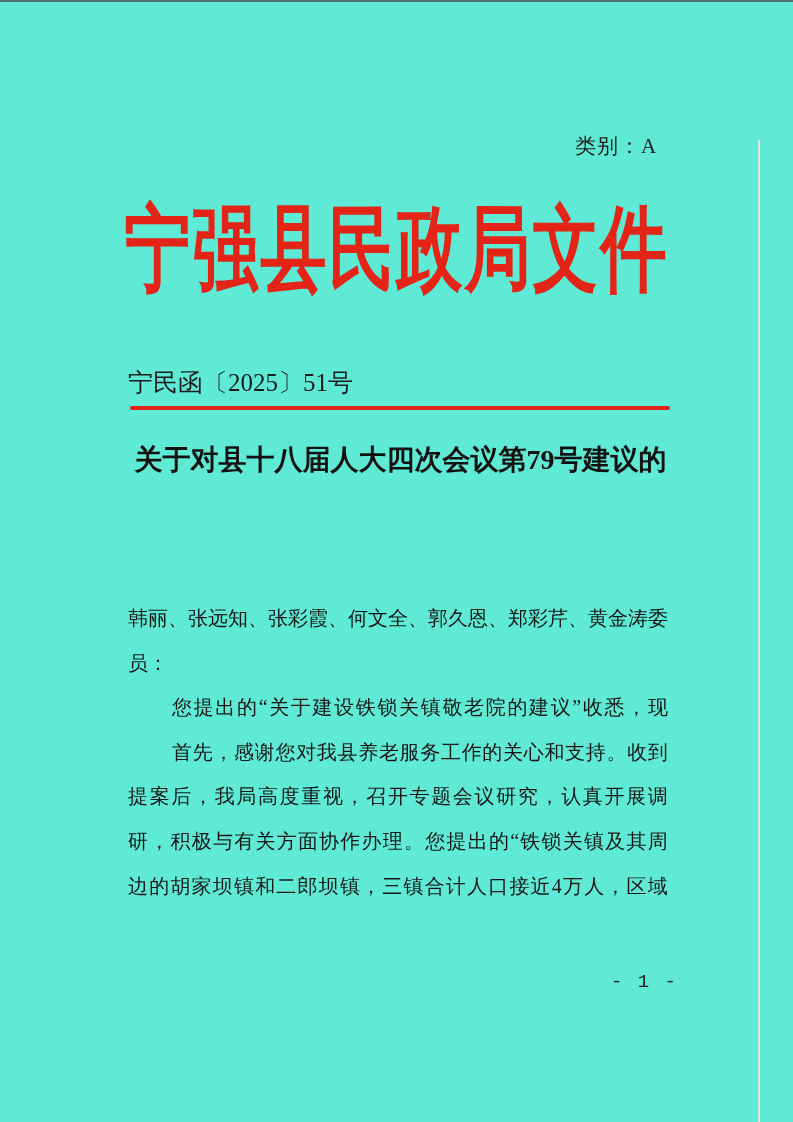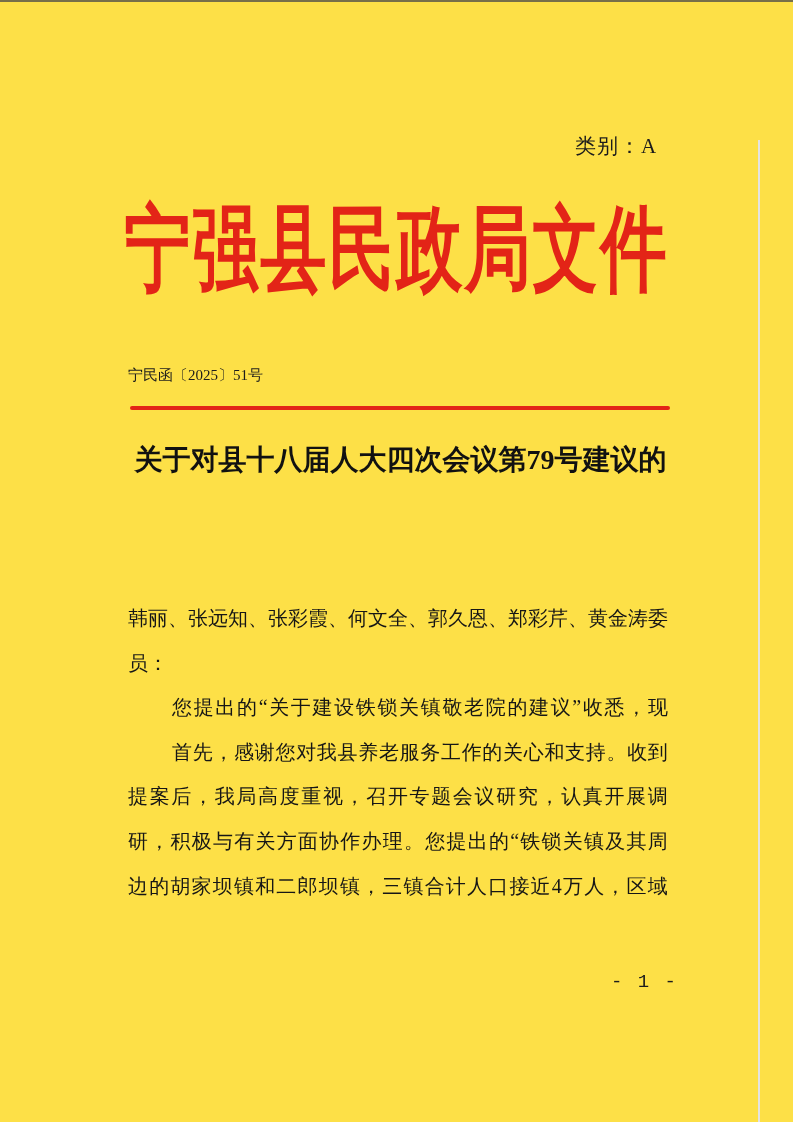--- a/index.html
+++ b/index.html
@@ -4,21 +4,21 @@
 <style>
   html,body{margin:0;padding:0;}
   body{
     width:793px;height:1122px;
     background:#ffffff;
     position:relative;
     font-family:"Liberation Serif","DejaVu Serif",serif;
     color:#1c1c1c;
     overflow:hidden;
   }
-  .page{position:absolute;inset:0;background:#fde047;}
+  .page{position:absolute;inset:0;background:#5eead4;}
   
   .scan-top-edge{position:absolute;top:0;left:0;width:100%;height:2px;background:#4a4a4a;opacity:.75;}
   .scan-right-edge{position:absolute;top:140px;bottom:0;left:758px;width:2px;background:#e3e3e3;}
   
   .kind-label{
     position:absolute;top:132px;left:575px;
     font-size:21px;letter-spacing:1px;white-space:nowrap;
   }
   
   .banner{
@@ -26,21 +26,21 @@
     text-align:center;
     color:#e32417;
     font-size:66px;font-weight:bold;line-height:66px;
     letter-spacing:2px;white-space:nowrap;
     transform:scaleY(1.42);transform-origin:top center;
   }
   
   .docnum-row{
     position:absolute;top:366px;left:128px;width:537px;
     display:flex;justify-content:space-between;
-    font-size:15px;white-space:nowrap;
+    font-size:25px;white-space:nowrap;
   }
   
   .red-rule{
     position:absolute;top:406px;left:130px;width:540px;height:4px;
     background:#e32417;border-radius:2px;
   }
   
   .doc-title{
     position:absolute;top:436px;left:4px;width:100%;
     text-align:center;font-weight:bold;

